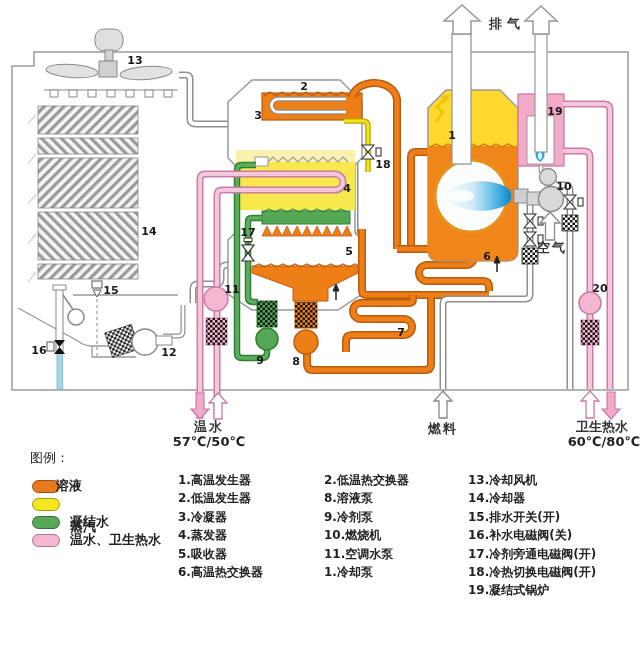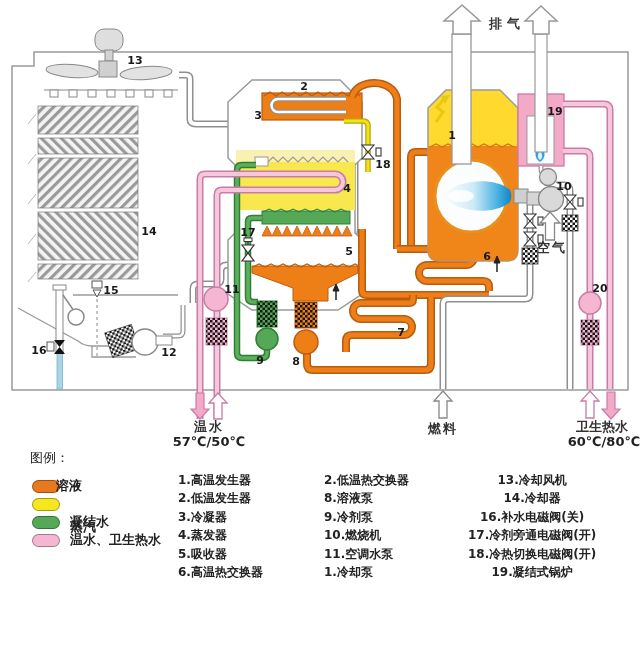--- a/index.html
+++ b/index.html
@@ -378,21 +378,22 @@
   <div>6.高温热交换器</div>
 </div>
 <div class="col" style="left:324px;top:471px;">
   <div>2.低温热交换器</div>
   <div>8.溶液泵</div>
   <div>9.冷剂泵</div>
   <div>10.燃烧机</div>
   <div>11.空调水泵</div>
   <div>1.冷却泵</div>
 </div>
-<div class="col" style="left:468px;top:471px;text-align:center;">
+<div class="col" style="left:468px;top:471px;">
   <div>13.冷却风机</div>
   <div>14.冷却器</div>
+  <div>15.排水开关(开)</div>
   <div>16.补水电磁阀(关)</div>
   <div>17.冷剂旁通电磁阀(开)</div>
   <div>18.冷热切换电磁阀(开)</div>
   <div>19.凝结式锅炉</div>
 </div>
 </div>
 
 </body></html>

